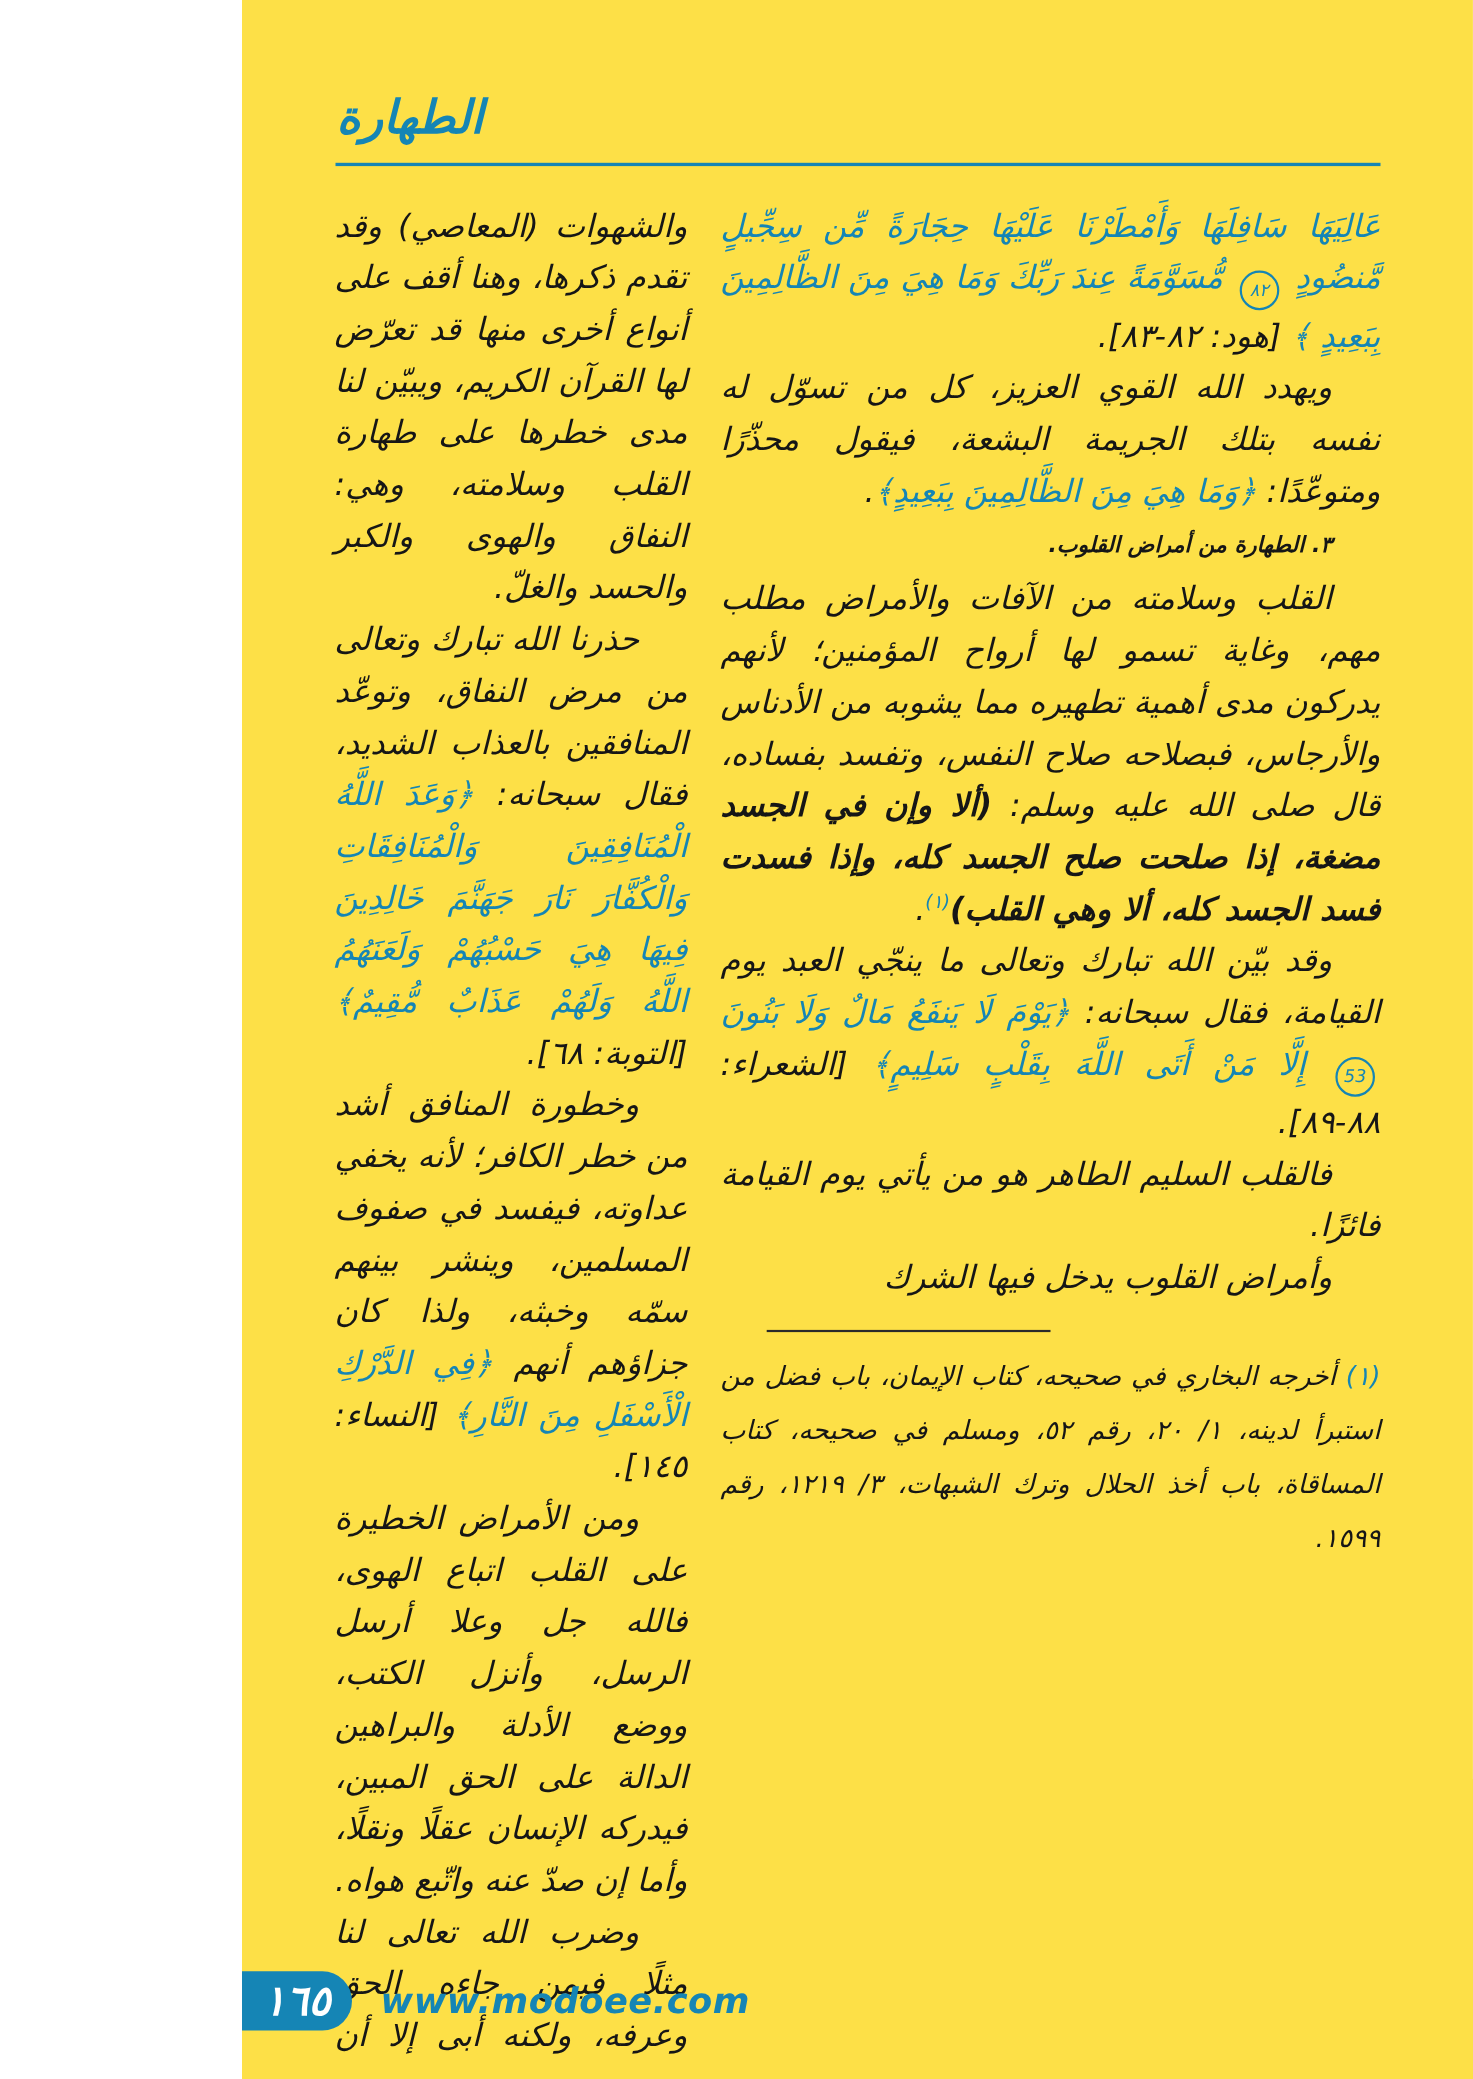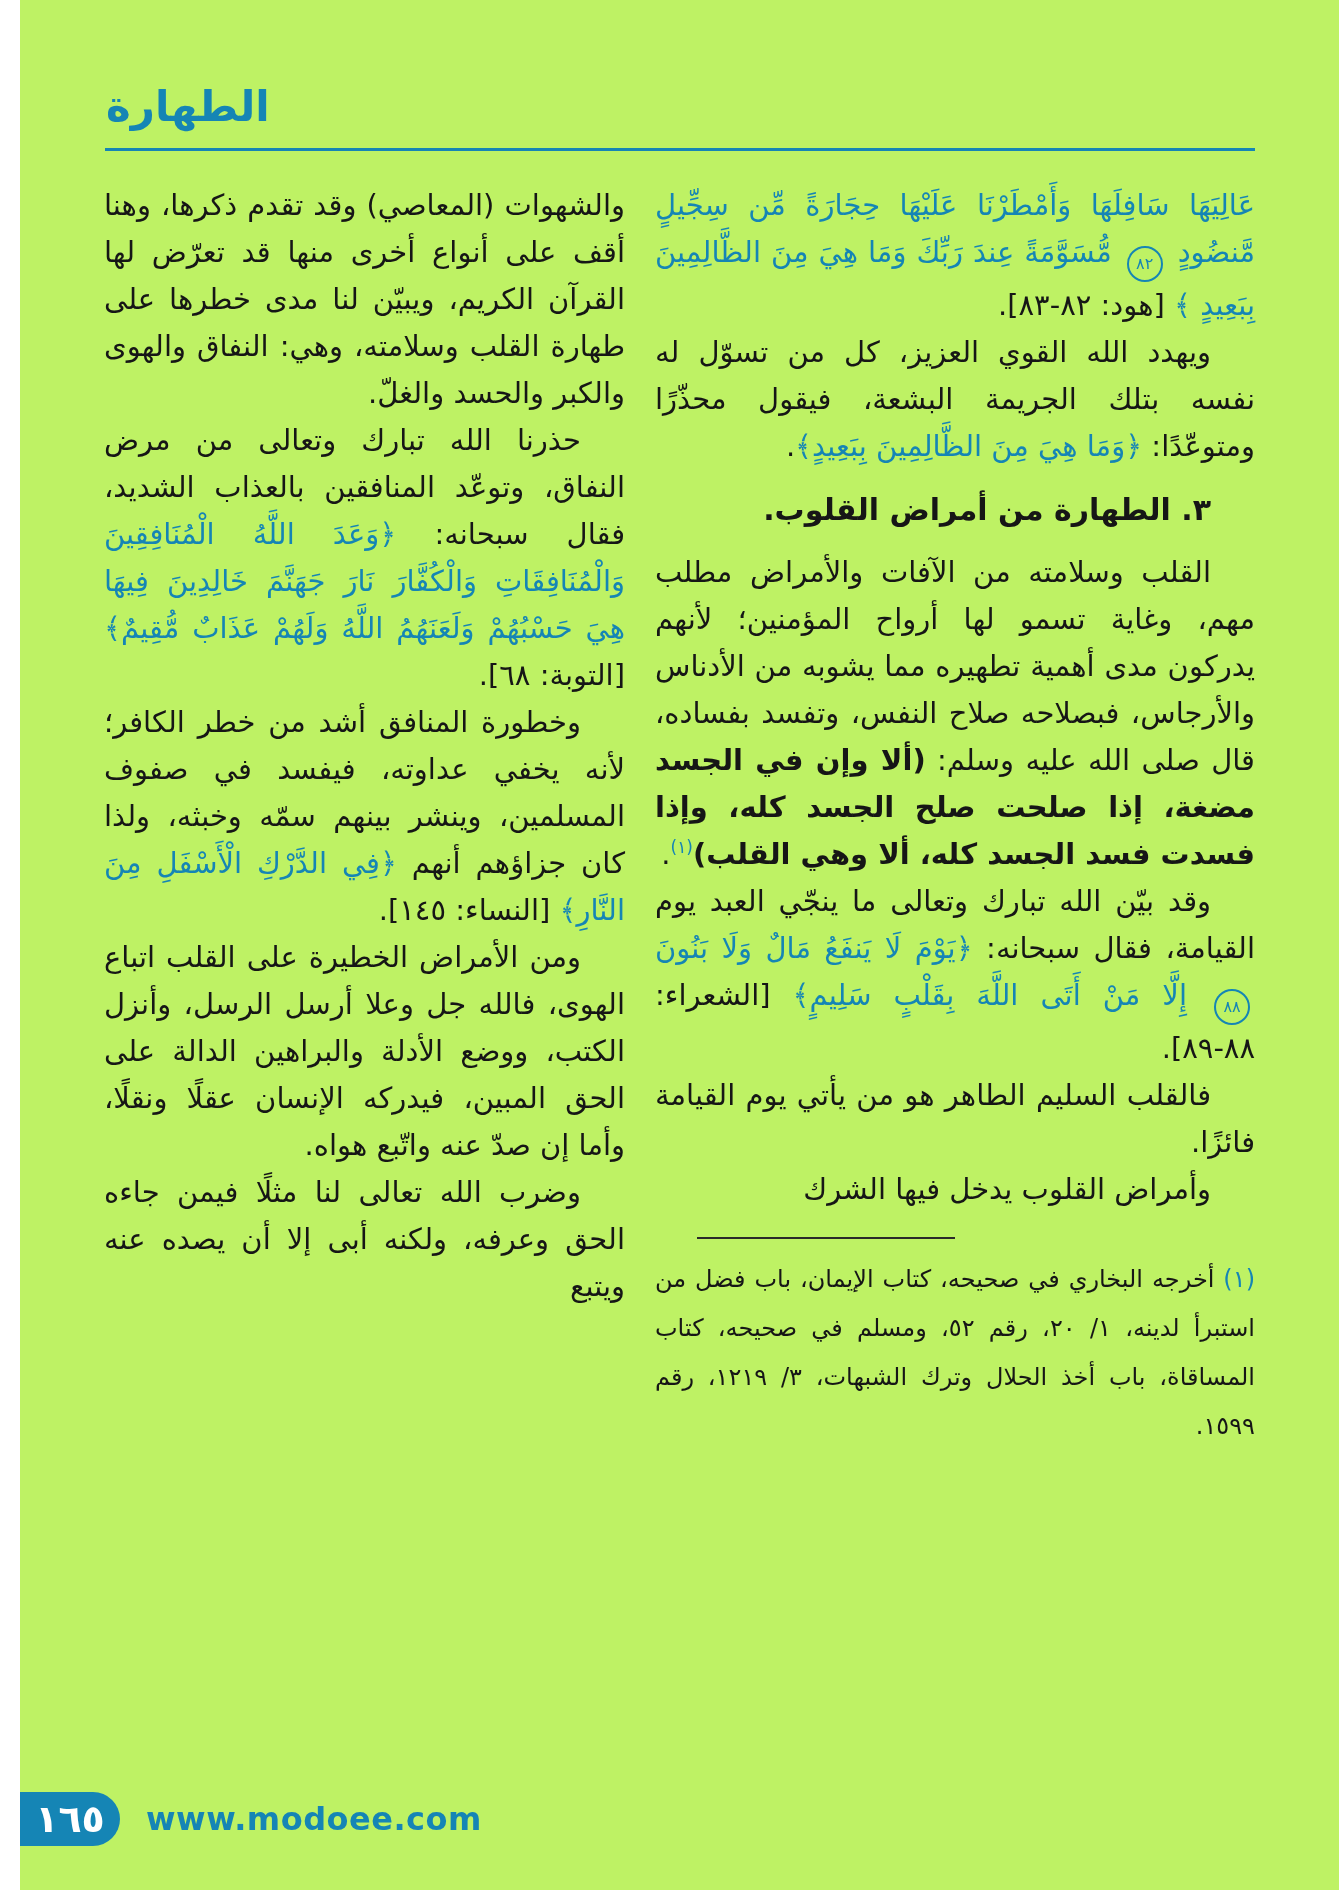--- a/index.html
+++ b/index.html
@@ -1,25 +1,26 @@
 <!DOCTYPE html>
 <html lang="ar" dir="rtl" style="--accent: #1585b5;"><head>
 <meta charset="utf-8">
 <style>
   * { box-sizing: border-box; }
   html, body { margin: 0; padding: 0; background: #ffffff; }
   .page {
     position: relative;
-    width: 1319px;
+    width: 1119px;
     height: 1890px;
-    background: #bef264;
+    background: #fde047;
     direction: rtl;
     font-family: "DejaVu Sans", sans-serif;
     color: #161616;
     overflow: hidden;
+    font-style: italic;
   }
   .section-title {
     position: absolute;
     top: 82px;
     left: 86px;
     margin: 0;
     font-size: 42px;
     font-weight: bold;
     color: var(--accent, #1585b5);
     line-height: 1.2;
@@ -47,22 +48,22 @@
   p.para {
     margin: 0;
     font-size: 29px;
     line-height: 47px;
     text-align: justify;
     text-indent: 44px;
   }
   p.para.noindent { text-indent: 0; }
   p.para.heading {
     font-weight: bold;
-    font-size: 30px;
-    margin: 16px 0;
+    font-size: 20px;
+    margin: 2px 0;
   }
   .seg-quran { color: var(--accent, #1585b5); }
   .seg-ref { color: #161616; }
   .seg-bold { font-weight: bold; }
   .seg-sup {
     vertical-align: super;
     font-size: 17px;
     line-height: 0;
     color: var(--accent, #1585b5);
   }
@@ -128,21 +129,21 @@
   <h1 class="section-title">الطهارة</h1>
   <div class="header-rule"></div>
 
   <main class="content">
     <section class="column col-right">
       <div class="col-body">
           <p class="para quran-block noindent"><span class="seg-quran">عَالِيَهَا سَافِلَهَا وَأَمْطَرْنَا عَلَيْهَا حِجَارَةً مِّن سِجِّيلٍ مَّنضُودٍ </span><span class="seg-ayah">٨٢</span><span class="seg-quran"> مُّسَوَّمَةً عِندَ رَبِّكَ وَمَا هِيَ مِنَ الظَّالِمِينَ بِبَعِيدٍ ﴾</span><span class="seg-ref"> [هود: ٨٢-٨٣].</span></p>
           <p class="para"><span class="seg-text">ويهدد الله القوي العزيز، كل من تسوّل له نفسه بتلك الجريمة البشعة، فيقول محذّرًا ومتوعّدًا: </span><span class="seg-quran">﴿وَمَا هِيَ مِنَ الظَّالِمِينَ بِبَعِيدٍ﴾</span><span class="seg-text">.</span></p>
           <p class="para heading"><span class="seg-bold">٣. الطهارة من أمراض القلوب.</span></p>
           <p class="para"><span class="seg-text">القلب وسلامته من الآفات والأمراض مطلب مهم، وغاية تسمو لها أرواح المؤمنين؛ لأنهم يدركون مدى أهمية تطهيره مما يشوبه من الأدناس والأرجاس، فبصلاحه صلاح النفس، وتفسد بفساده، قال صلى الله عليه وسلم: </span><span class="seg-bold">(ألا وإن في الجسد مضغة، إذا صلحت صلح الجسد كله، وإذا فسدت فسد الجسد كله، ألا وهي القلب)</span><span class="seg-sup">(١)</span><span class="seg-text">.</span></p>
-          <p class="para"><span class="seg-text">وقد بيّن الله تبارك وتعالى ما ينجّي العبد يوم القيامة، فقال سبحانه: </span><span class="seg-quran">﴿يَوْمَ لَا يَنفَعُ مَالٌ وَلَا بَنُونَ </span><span class="seg-ayah">٨٨</span><span class="seg-quran"> إِلَّا مَنْ أَتَى اللَّهَ بِقَلْبٍ سَلِيمٍ﴾</span><span class="seg-ref"> [الشعراء: ٨٨-٨٩].</span></p>
+          <p class="para"><span class="seg-text">وقد بيّن الله تبارك وتعالى ما ينجّي العبد يوم القيامة، فقال سبحانه: </span><span class="seg-quran">﴿يَوْمَ لَا يَنفَعُ مَالٌ وَلَا بَنُونَ </span><span class="seg-ayah">53</span><span class="seg-quran"> إِلَّا مَنْ أَتَى اللَّهَ بِقَلْبٍ سَلِيمٍ﴾</span><span class="seg-ref"> [الشعراء: ٨٨-٨٩].</span></p>
           <p class="para"><span class="seg-text">فالقلب السليم الطاهر هو من يأتي يوم القيامة فائزًا.</span></p>
           <p class="para"><span class="seg-text">وأمراض القلوب يدخل فيها الشرك</span></p>
         </div>
       <div class="footnote">
         <div class="footnote-rule"></div>
         <p class="footnote-text"><span class="fn-marker">(١) </span><span>أخرجه البخاري في صحيحه، كتاب الإيمان، باب فضل من استبرأ لدينه، ١/ ٢٠، رقم ٥٢، ومسلم في صحيحه، كتاب المساقاة، باب أخذ الحلال وترك الشبهات، ٣/ ١٢١٩، رقم ١٥٩٩.</span></p>
       </div>
     </section>
 
     <section class="column col-left">

